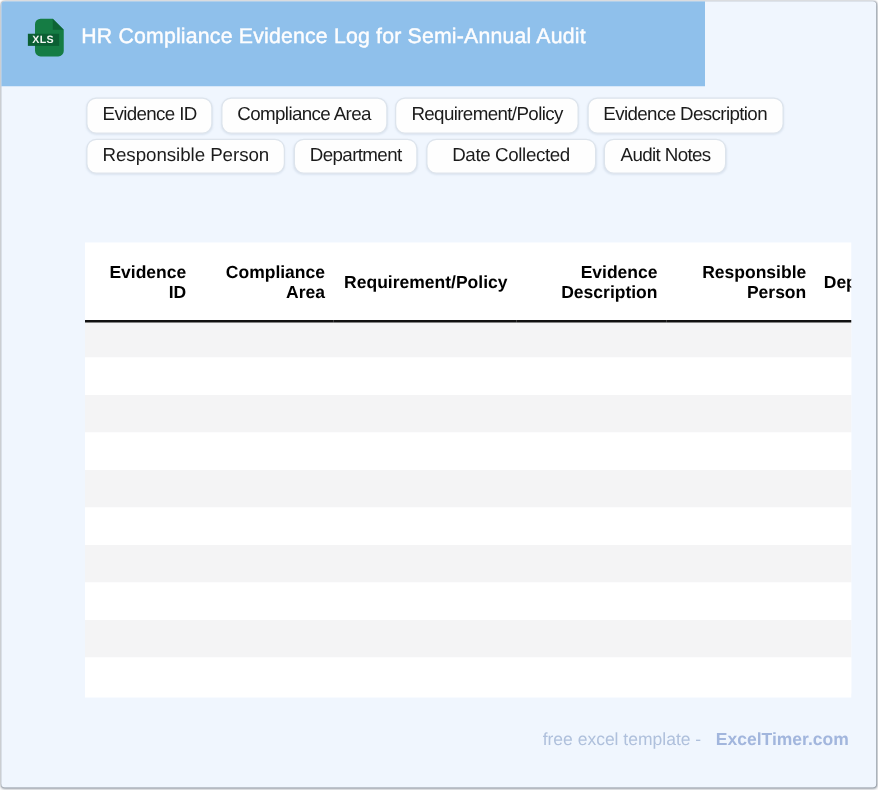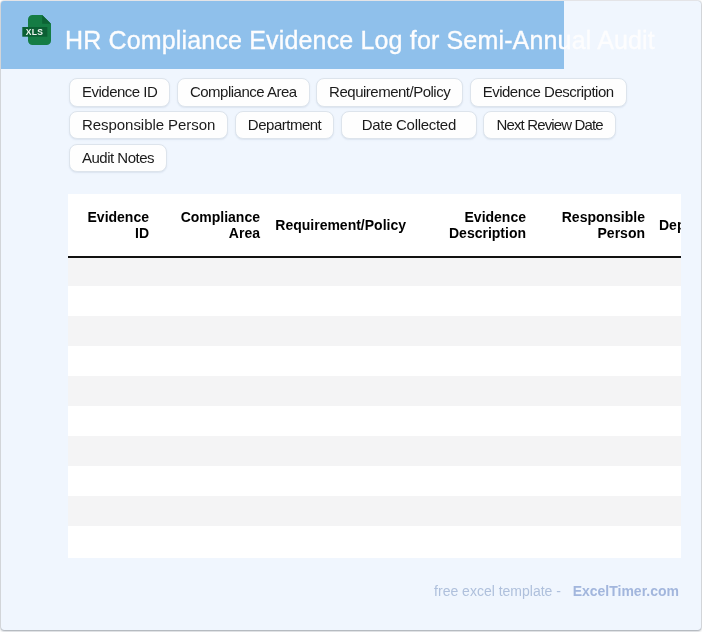--- a/index.html
+++ b/index.html
@@ -8,22 +8,22 @@
     position:absolute; left:1px; top:1px; width:700px; height:628.8px;
     background:#f0f6fe; border-radius:3px; overflow:hidden;
     box-shadow:0 1px 2.5px rgba(80,92,108,0.5), 0 0 1.5px rgba(80,92,108,0.55);
   }
   .topbar {
     position:absolute; left:0; top:0; width:563px; height:68px;
     background:#8fc0eb; display:flex; align-items:center;
   }
   .topbar svg { position:absolute; left:20px; top:13.2px; }
   .title {
-    position:absolute; left:64px; top:12px; line-height:55px;
-    font-size:25px; font-weight:400; color:#fdfdfe; letter-spacing:0.16px; -webkit-text-stroke:0.35px #fdfdfe;
+    position:absolute; left:64px; top:0; line-height:55px;
+    font-size:17px; font-weight:400; color:#fdfdfe; letter-spacing:0.16px; -webkit-text-stroke:0.35px #fdfdfe;
     white-space:nowrap;
   }
   .chips {
     position:absolute; left:68px; top:77.4px; width:630px;
     display:flex; flex-wrap:wrap; column-gap:6.5px; row-gap:4.2px;
   }
   .chip {
     background:#fefefe; border:1px solid #dde4ec; border-radius:8px;
     font-size:15px; letter-spacing:-0.5px; color:#1b1b1b; padding:0 12px; height:28.4px; line-height:26.4px;
     white-space:nowrap; box-shadow:0 1px 1.5px rgba(130,150,180,0.18);
@@ -61,21 +61,20 @@
   </div>
 
   <div class="chips">
     <div class="chip">Evidence ID</div>
     <div class="chip">Compliance Area</div>
     <div class="chip">Requirement/Policy</div>
     <div class="chip">Evidence Description</div>
     <div class="chip" style="letter-spacing:-0.05px">Responsible Person</div>
     <div class="chip">Department</div>
     <div class="chip" style="letter-spacing:-0.3px;padding:0 20px">Date Collected</div>
-    <div class="chip" style="letter-spacing:-0.85px">Next Review Date</div>
     <div class="chip">Audit Notes</div>
   </div>
 
   <div class="tablewrap">
     <table>
       <colgroup>
         <col style="width:88px">
           <col style="width:111px">
           <col style="width:146px">
         <col style="width:120px">

